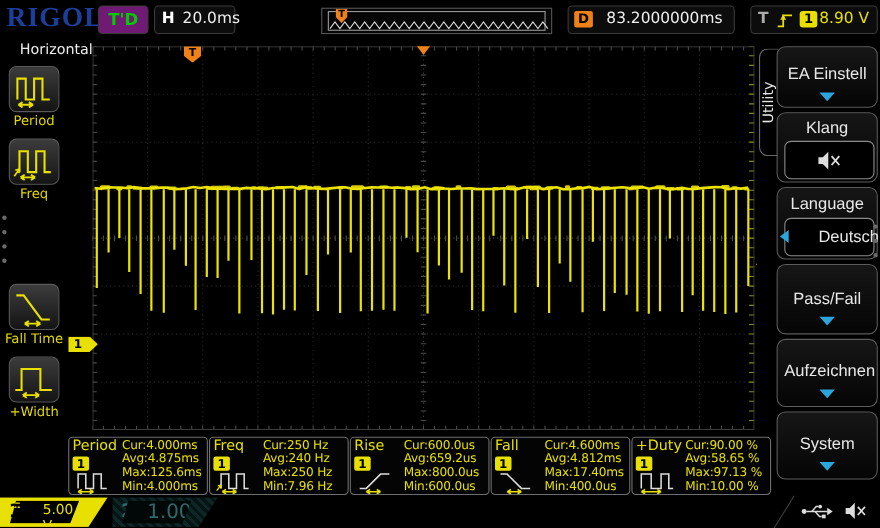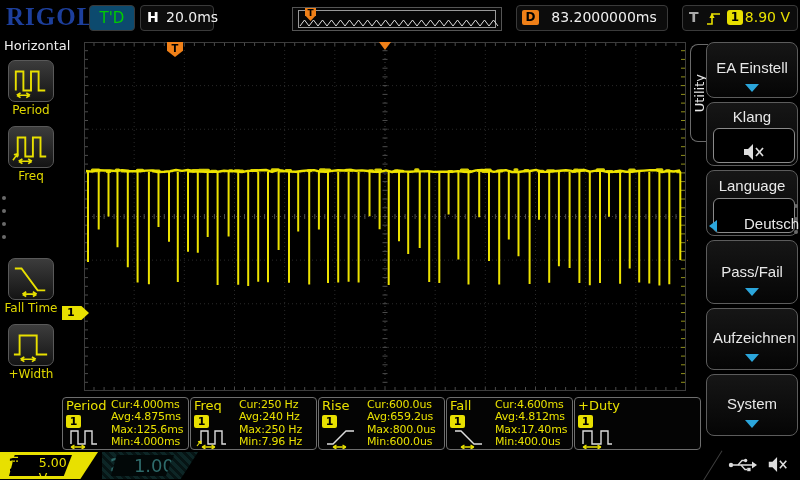--- a/index.html
+++ b/index.html
@@ -3,22 +3,22 @@
 <meta charset="utf-8">
 <style>
   html,body{margin:0;padding:0;background:#000;}
   #screen{position:relative;width:800px;height:480px;background:#000;overflow:hidden;
           font-family:"DejaVu Sans","Liberation Sans",sans-serif;color:#ddd;}
 
   
   .topbar{position:absolute;left:0;top:0;width:800px;height:36px;background:#000;}
   .logo{position:absolute;left:6px;top:3px;font-family:"Liberation Serif","DejaVu Serif",serif;
         font-weight:bold;font-size:25px;color:#1d3f9c;letter-spacing:1px;}
-  .tdbox{position:absolute;left:89px;top:5px;width:44px;height:24px;background:#0c4a6e;
-         border:1px solid #3a3a3a;border-radius:4px;color:#0c0;font-weight:normal;font-size:15px;
+  .tdbox{position:absolute;left:89px;top:5px;width:44px;height:24px;background:#701a75;
+         border:1px solid #3a3a3a;border-radius:4px;color:#0c0;font-weight:bold;font-size:15px;
          text-align:center;line-height:24px;}
   .hbox{position:absolute;left:140px;top:5px;width:72px;height:24px;background:#0c0c0c;
         border:1px solid #3a3a3a;border-radius:4px;}
   .hlabel{position:absolute;left:6px;top:3px;color:#fff;font-weight:bold;font-size:14px;}
   .hval{position:absolute;left:25px;top:3px;color:#eee;font-size:14px;}
   .rate{position:absolute;left:218px;top:3px;font-size:11px;color:#ddd;line-height:15px;}
   .preview{position:absolute;left:292px;top:7px;width:208px;height:22px;background:#060606;
            border:1px solid #555;}
   .ptag{position:absolute;left:12px;top:0;width:11px;height:13px;background:#f08018;
         clip-path:polygon(0 0,100% 0,100% 55%,50% 100%,0 55%);color:#000;font-weight:bold;
@@ -31,21 +31,21 @@
   .tbox{position:absolute;left:682px;top:5px;width:114px;height:24px;background:#0c0c0c;
         border:1px solid #3a3a3a;border-radius:4px;}
   .tlabel{position:absolute;left:6px;top:3px;color:#aaa;font-weight:bold;font-size:14px;}
   .tedge{position:absolute;left:22px;top:3px;}
   .tsrc{position:absolute;left:44px;top:4px;width:16px;height:15px;background:#e8e000;border-radius:3px;
         color:#000;font-weight:bold;font-size:12px;text-align:center;line-height:15px;}
   .tval{position:absolute;right:7px;top:3px;color:#e8e000;font-size:14px;}
 
   
   .lmenu{position:absolute;left:0;top:36px;width:62px;height:414px;background:#000;}
-  .ltitle{position:absolute;left:4px;top:2px;color:#eee;font-size:13px;}
+  .ltitle{position:absolute;left:18px;top:2px;color:#eee;font-size:13px;}
   .litem{position:absolute;left:0;width:62px;text-align:center;}
   .lbtn{display:block;margin:0 auto;width:46px;height:42px;background:linear-gradient(180deg,#3c3c3c,#141414);
         border:1px solid #595959;border-radius:7px;padding:1px 0 0 0;cursor:pointer;}
   .llab{margin-top:1px;color:#e0d800;font-size:12px;white-space:nowrap;}
   .pagedots{position:absolute;display:flex;flex-direction:column;gap:9px;}
   .pagedots i{width:4px;height:4px;border-radius:50%;background:#6a6a6a;}
 
   
   .grat{position:absolute;background:#000;}
   .mk{position:absolute;color:#000;font-weight:bold;}
@@ -63,21 +63,21 @@
   .utab{position:absolute;left:2px;top:8px;width:17px;height:96px;border:1px solid #6a6a6a;border-right:none;
         border-radius:8px 0 0 8px;display:flex;align-items:center;justify-content:center;}
   .utab span{writing-mode:vertical-rl;transform:rotate(180deg);color:#e8e8e8;font-size:13px;}
   .rbtn{position:absolute;left:18px;width:92px;background:linear-gradient(180deg,#161616,#050505);
         border:1px solid #5c5c5c;border-radius:8px;color:#e8e8e8;font-size:15px;text-align:center;cursor:pointer;}
   .tri-down{width:0;height:0;margin:8px auto 0;border-left:7px solid transparent;
             border-right:7px solid transparent;border-top:8px solid #2ba6dc;}
   .tri-left{width:0;height:0;border-top:6px solid transparent;border-bottom:6px solid transparent;
             border-right:8px solid #2ba6dc;margin-right:6px;}
   .ibox{margin:3px auto 0;width:80px;height:33px;background:#000;border:1px solid #8a8a8a;border-radius:6px;
-        display:flex;align-items:flex-end;justify-content:center;gap:21px;}
+        display:flex;align-items:center;justify-content:center;gap:21px;}
   .rlab{margin-top:3px;}
 
   
   .mpanel{position:absolute;top:397px;width:125px;height:51px;background:#040404;
           border:1px solid #6e6e6e;border-radius:4px;cursor:pointer;}
   .mname{position:absolute;left:3px;top:0px;color:#e8e000;font-size:13px;}
   .mch{position:absolute;left:3px;top:17px;width:15px;height:13px;background:#e8e000;border-radius:2px;
        color:#000;font-weight:bold;font-size:11px;text-align:center;line-height:13px;}
   .mglyph{position:absolute;left:2px;bottom:0px;}
   .mrows{position:absolute;left:48px;top:1px;color:#e8e000;font-size:11px;line-height:12.3px;
@@ -332,20 +332,26 @@
     </div>
   </div>
 
   <div class="mpanel" style="left:574px">
     <div class="mname">+Duty</div>
     <div class="mch">1</div>
     <svg class="mglyph" width="44" height="24" viewBox="0 0 40 24">
       <path d="M4 19 V6 H13 V19 H22 V6 H29 V19 H33" fill="none" stroke="#ddd" stroke-width="1.4"></path>
       <path d="M4 22 H22 M4 22 l3.5 -2 M4 22 l3.5 2 M22 22 l-3.5 -2 M22 22 l-3.5 2" fill="none" stroke="#e8e000" stroke-width="1.4"></path>
     </svg>
+    <div class="mrows">
+      <div>Cur:90.00 %</div>
+      <div>Avg:58.65 %</div>
+      <div>Max:97.13 %</div>
+      <div>Min:10.00 %</div>
+    </div>
   </div>
 
   <div class="chbar">
     <div class="ch1">
       <span class="num">1</span>
       <div class="chinner">
         <svg width="12" height="9" viewBox="0 0 12 9">
           <path d="M1 2 H11" stroke="#e8e000" stroke-width="1.4"></path>
           <path d="M1 6.5 H3.4 M4.8 6.5 H7.2 M8.6 6.5 H11" stroke="#e8e000" stroke-width="1.4"></path>
         </svg>

